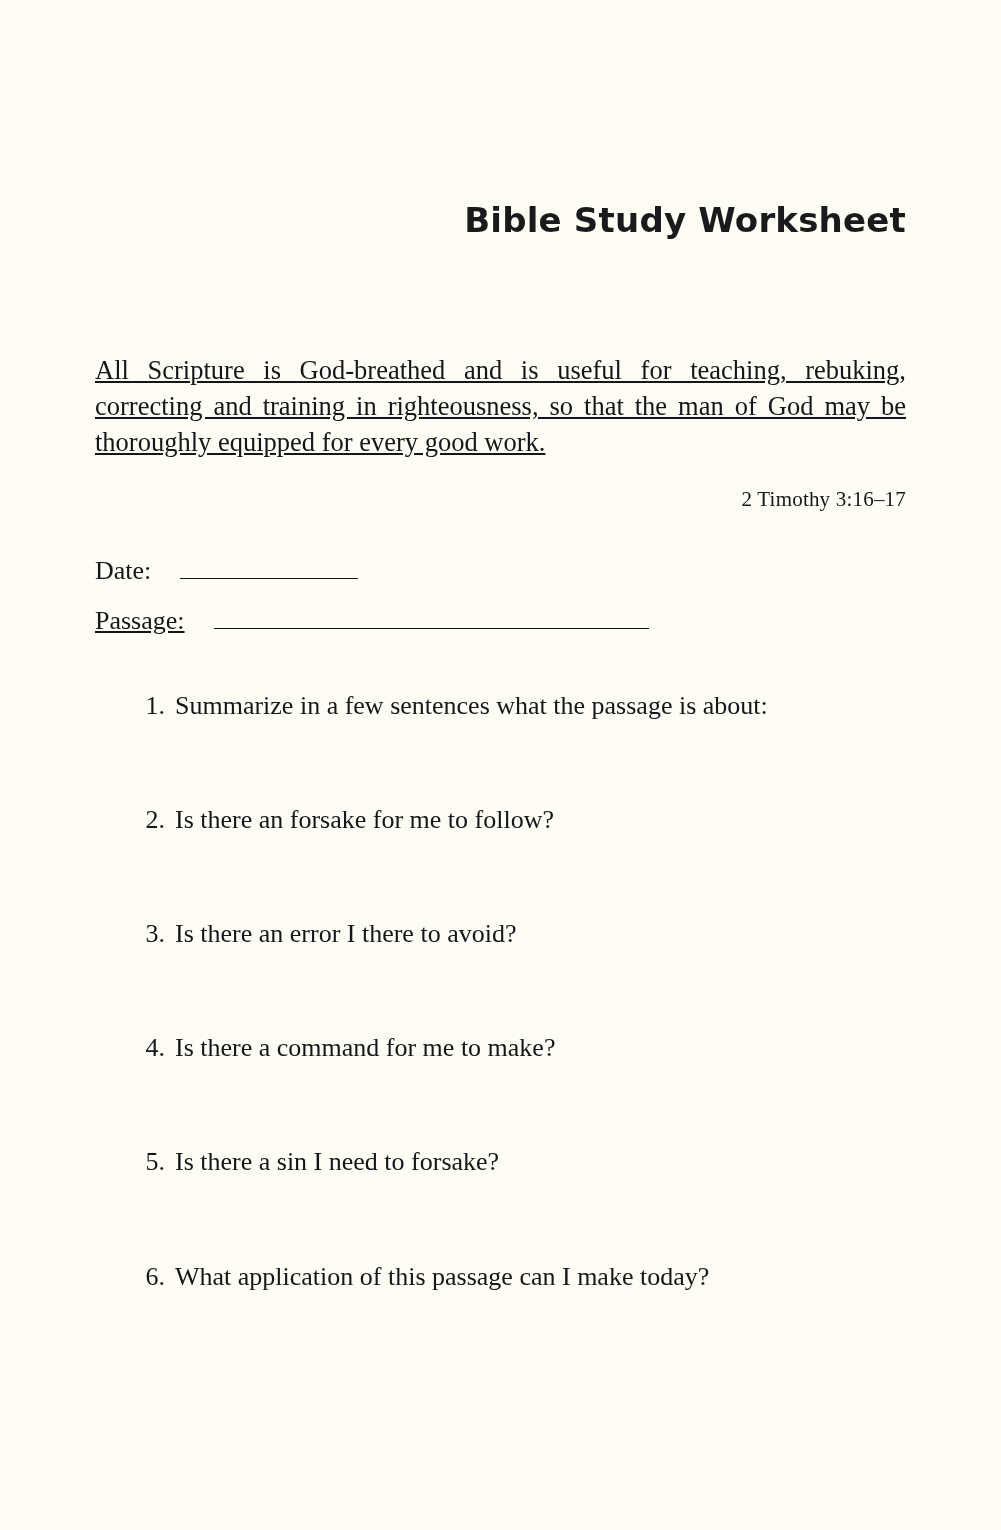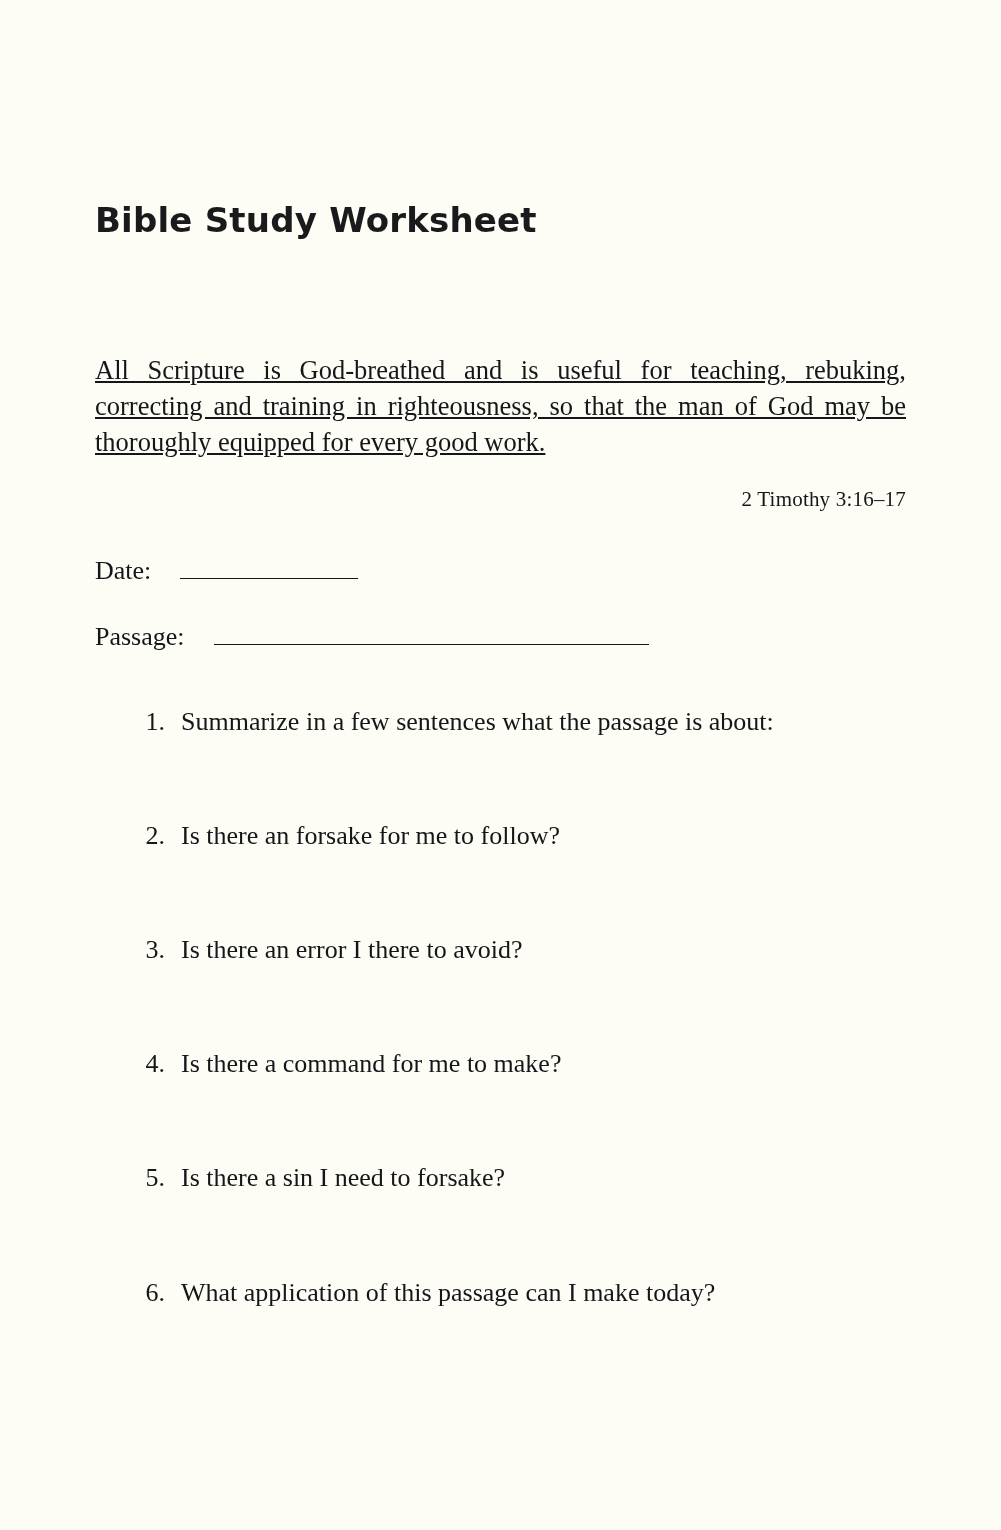--- a/index.html
+++ b/index.html
@@ -17,21 +17,21 @@
   .page {
     position: relative;
     width: 1001px;
     height: 1530px;
     box-sizing: border-box;
     padding: 0 95px;
   }
   .doc-title {
     margin: 0;
     padding-top: 200px;
-    text-align: left;
+    text-align: right;
     font-family: "DejaVu Sans", sans-serif;
     font-weight: bold;
     font-size: 34px;
     letter-spacing: 0.2px;
     color: #1a1a1c;
   }
   .epigraph {
     margin-top: 112px;
     font-size: 26.5px;
     line-height: 1.36;
@@ -51,21 +51,22 @@
   .field-row {
     display: flex;
     align-items: baseline;
     font-size: 26px;
     gap: 21px;
   }
   .field-date {
     margin-top: 44px;
   }
   .field-passage {
-    margin-top: 36px;
+    margin-top: 20px;
+    text-decoration: underline;
   }
   .field-label {
     white-space: nowrap;
   }
   .field-rule {
     display: inline-block;
     border-bottom: 1.6px solid #15161a;
     height: 19px;
     margin-left: 8px;
   }
@@ -84,21 +85,20 @@
     margin-bottom: 83px;
   }
   .q-num {
     width: 34px;
     flex: 0 0 34px;
     text-align: right;
     margin-right: 10px;
   }
   .q-text {
     flex: 1 1 auto;
-    margin-left: 6px;
   }
   .question:last-child { margin-bottom: 0; }
 </style>
 </head>
 <body>
 
 <div class="page">
 
   <h1 class="doc-title">Bible Study Worksheet</h1>
 

